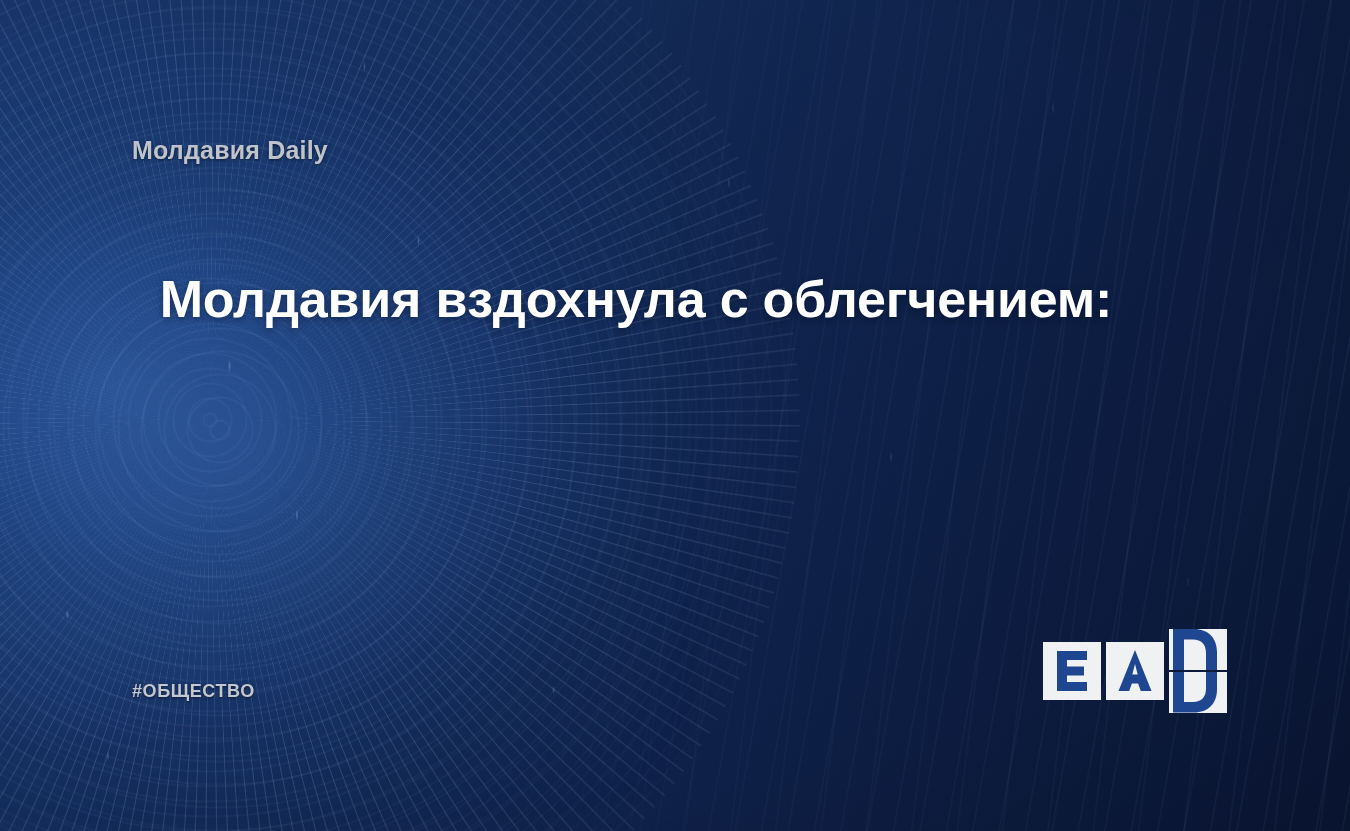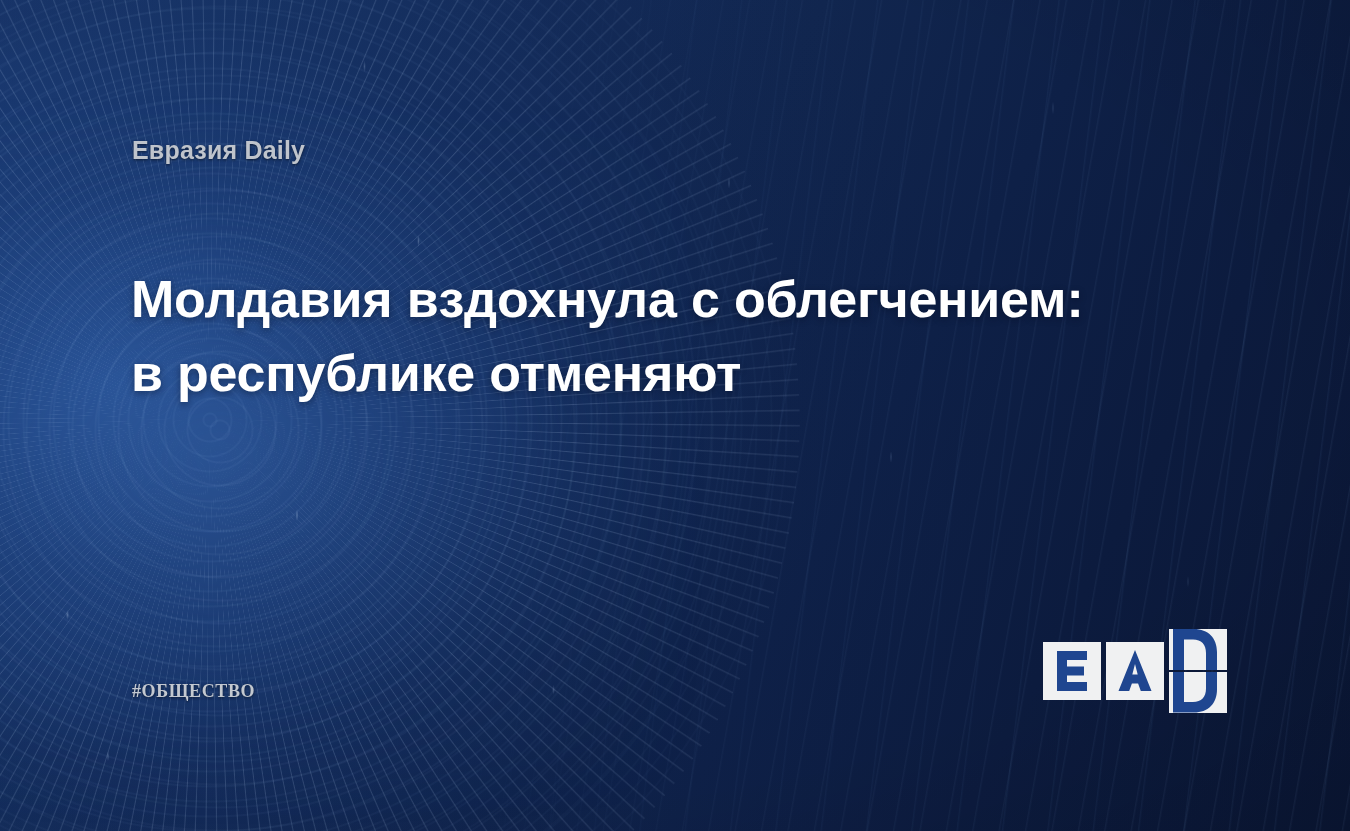--- a/index.html
+++ b/index.html
@@ -195,33 +195,32 @@
     left: 131px;
     top: 262px;
     width: 1010px;
     font-size: 52px;
     line-height: 74px;
     font-weight: bold;
     color: #ffffff;
     letter-spacing: -0.2px;
     text-shadow: 0 2px 7px rgba(2, 10, 32, 0.45);
   }
-  .headline .ln { display: block; white-space: nowrap; }
+  .headline .ln { display: block; white-space: nowrap; text-align: center; }
 
   .category {
     position: absolute;
     left: 132px;
     top: 681px;
     font-size: 18px;
     font-weight: bold;
     letter-spacing: 0.6px;
     color: #c3c8d0;
     text-shadow: 0 1px 3px rgba(0,0,0,0.55);
     white-space: nowrap;
-    font-family: Liberation Serif, serif;
   }
 
   
   .logo {
     position: absolute;
     left: 1043px;
     top: 629px;
     width: 178px;
     height: 84px;
     display: flex;
@@ -265,25 +264,24 @@
   <div class="trail-rings"></div>
   <div class="trail-rings b"></div>
   <div class="dash-left"></div>
   <div class="streaks-right"></div>
   <div class="streaks-right fine"></div>
   <div class="speckle"></div>
   <div class="vignette"></div>
 
   <div class="content">
 
-    <div class="brand">Евразия Daily</div>
+    <div class="brand">Молдавия Daily</div>
 
     <div class="headline">
       <span class="ln">Молдавия вздохнула с облегчением:</span>
-      <span class="ln">в республике отменяют</span>
     </div>
 
     <div class="category">#ОБЩЕСТВО</div>
 
     <div class="logo">
 
       <div class="logo-tile">
         <svg width="58" height="58" viewBox="0 0 58 58" aria-hidden="true">
           <path d="M14 9 H44 V18 H24 V24.5 H41 V33.5 H24 V40 H44 V49 H14 Z" fill="#1f4690"></path>
         </svg>

